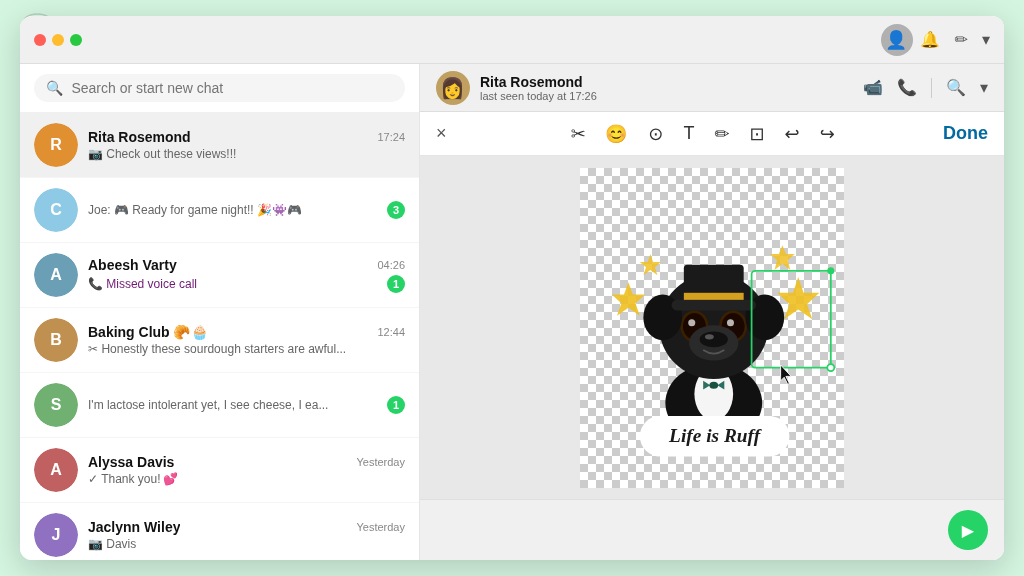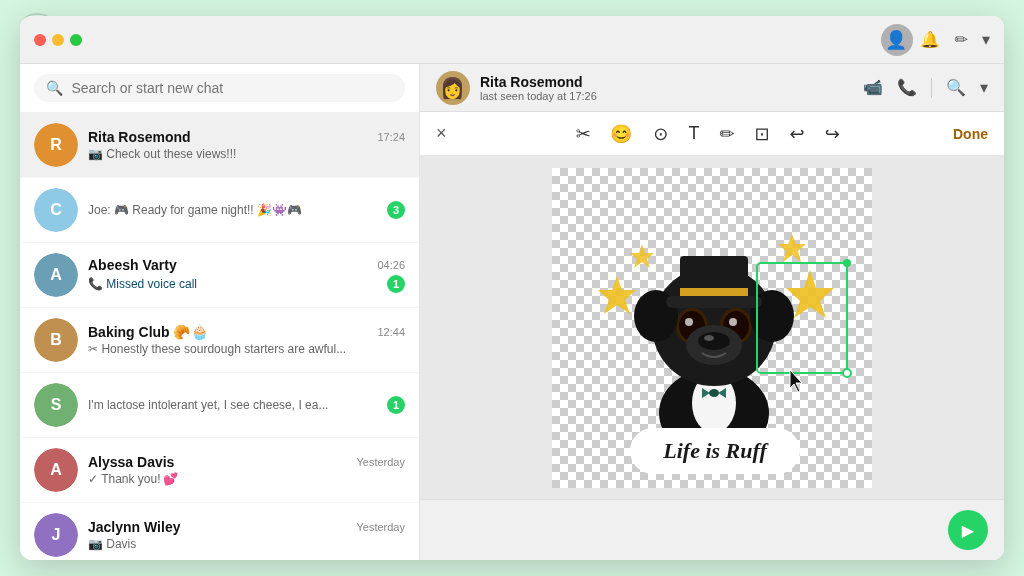--- a/index.html
+++ b/index.html
@@ -196,21 +196,21 @@
 
     .chat-preview {
       font-size: 12px;
       color: #666;
       white-space: nowrap;
       overflow: hidden;
       text-overflow: ellipsis;
     }
 
     .chat-preview.missed {
-      color: #0c4a6e;
+      color: #701a75;
     }
 
     .badge {
       background: #25d366;
       color: #fff;
       border-radius: 50%;
       width: 18px;
       height: 18px;
       display: flex;
       align-items: center;
@@ -309,39 +309,39 @@
       justify-content: center;
     }
 
     .editor-tool {
       font-size: 18px;
       cursor: pointer;
       color: #333;
     }
 
     .editor-done {
-      font-size: 14px;
+      font-size: 18px;
       font-weight: 600;
-      color: #a16207;
+      color: #0369a1;
       cursor: pointer;
     }
 
     
     .editor-canvas-area {
       flex: 1;
       display: flex;
       align-items: center;
       justify-content: center;
       background: #e8e8e8;
       position: relative;
       overflow: hidden;
     }
 
     .sticker-canvas {
-      width: 320px;
+      width: 264px;
       height: 320px;
       position: relative;
     }
 
     
     .checker-bg {
       position: absolute;
       inset: 0;
       background-image:
         linear-gradient(45deg, #ccc 25%, transparent 25%),

